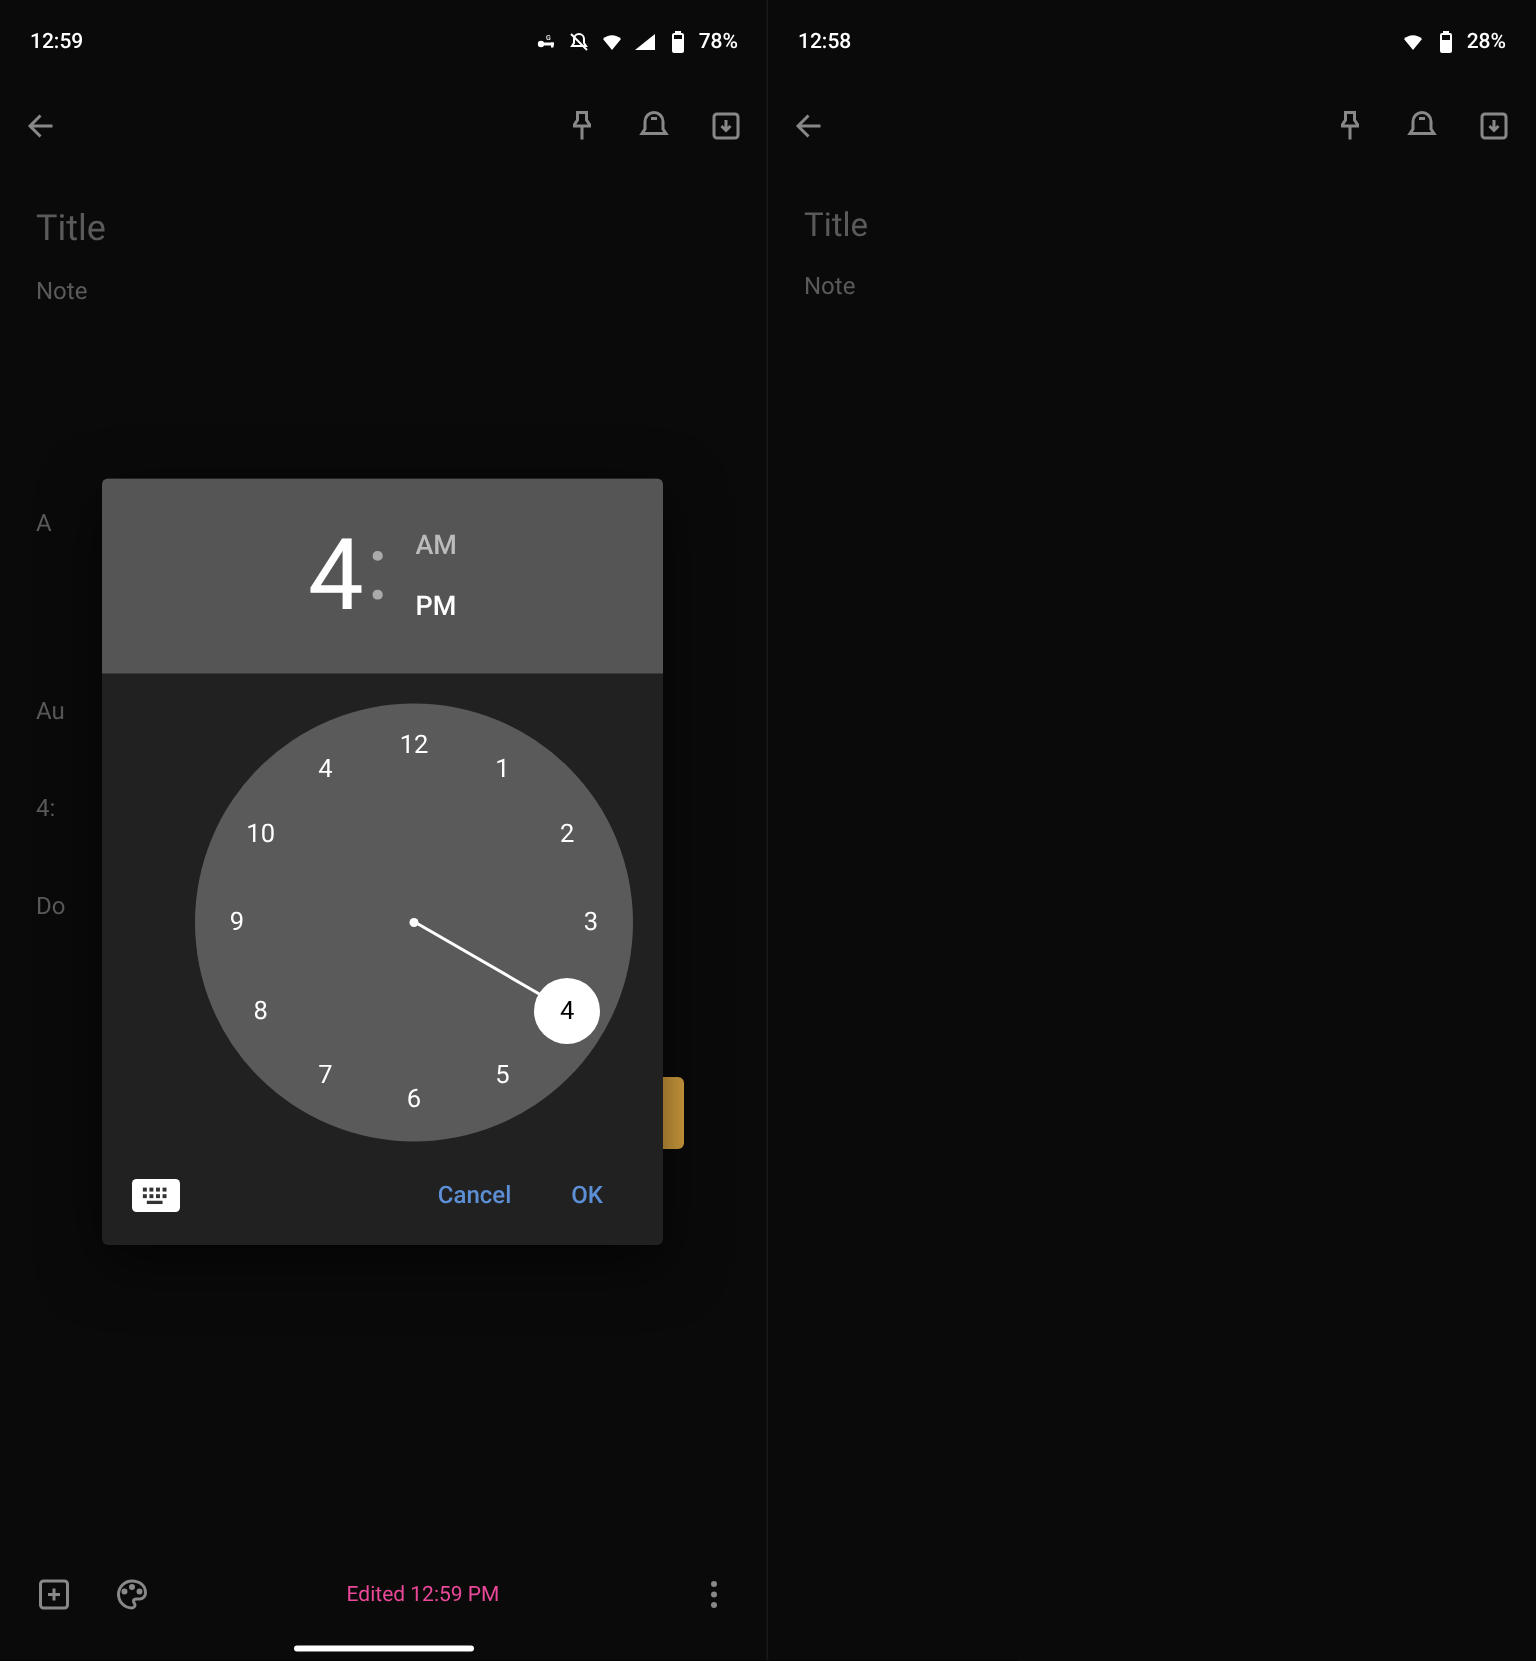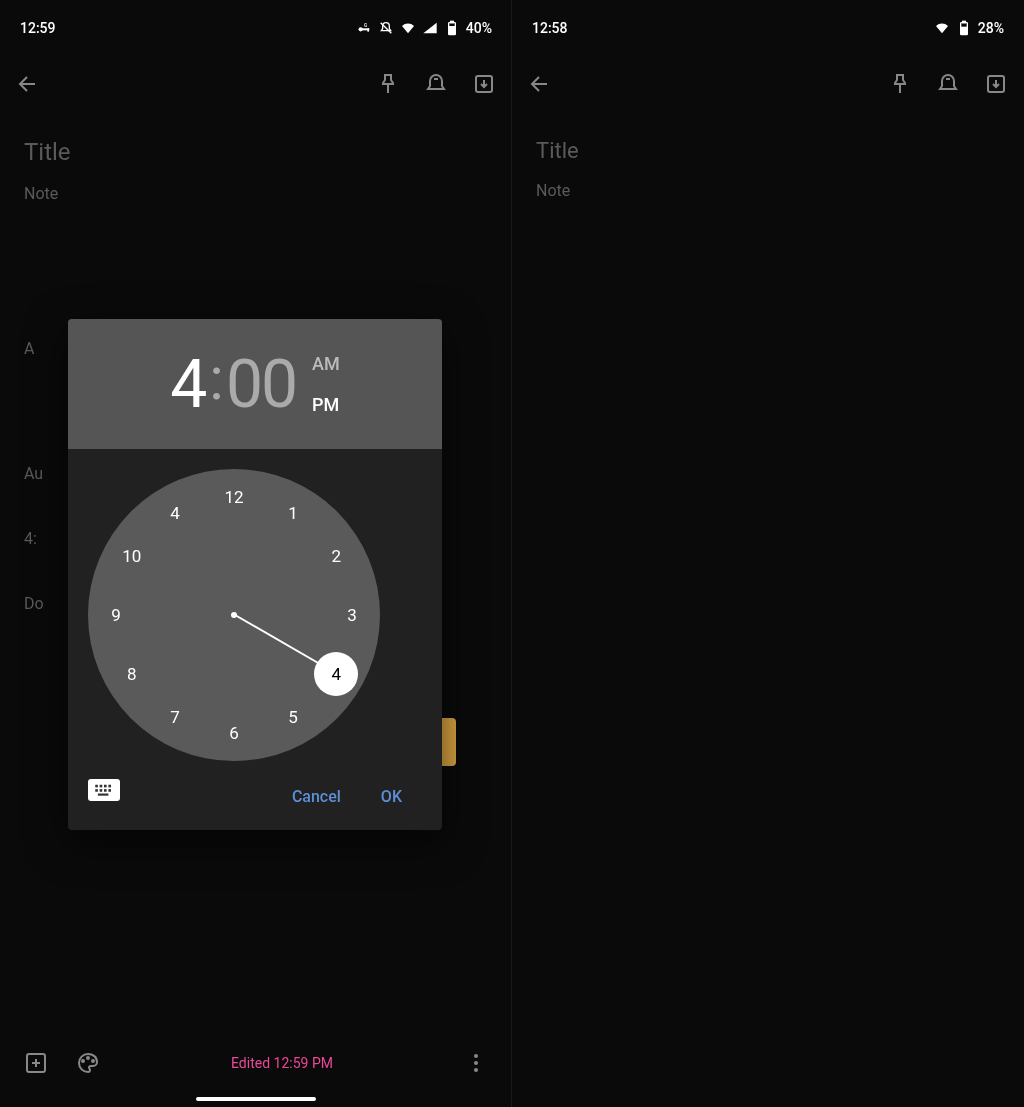--- a/index.html
+++ b/index.html
@@ -107,21 +107,21 @@
     margin-left: 14px;
     font-size: 18px;
     font-weight: 500;
     gap: 20px;
   }
   .p1-am { color: #bbb; }
   .p1-pm { color: #fff; }
   .p1-clock-wrap {
     padding: 20px 20px 8px 20px;
     display: flex;
-    justify-content: flex-start;
+    justify-content: flex-end;
   }
   .clock {
     width: 292px;
     height: 292px;
     border-radius: 50%;
     background: #5a5a5a;
     position: relative;
   }
   .cnum {
     position: absolute;
@@ -131,20 +131,21 @@
   }
   .chand-dot {
     position: absolute;
     width: 6px; height: 6px; border-radius: 50%;
     background: #fff;
     left: 50%; top: 50%;
     transform: translate(-50%,-50%);
   }
   .p1-actions {
     display: flex;
+    align-items: center;
     padding: 10px 20px 16px 20px;
   }
   .kb-icon {
     width: 32px; height: 22px;
     background: #fff;
     border-radius: 3px;
     display: flex; align-items:center; justify-content:center;
     color:#222;
   }
   .p1-actions .sp { flex:1; }
@@ -216,21 +217,21 @@
             <path d="M2 20h20V4L2 20z"></path>
           </svg>
       </span>
       <span class="sb-icon">
         <svg viewBox="0 0 24 24" fill="none" stroke="#fff" stroke-width="2">
             <rect x="7" y="4" width="10" height="18" rx="1"></rect>
             <rect x="10" y="2" width="4" height="2" fill="#fff"></rect>
             <rect x="8" y="10" width="8" height="11" fill="#fff"></rect>
           </svg>
       </span>
-      <span>40%</span>
+      <span>78%</span>
     </div>
   </div>
 
   <div class="toolbar">
     <span class="tb-icon">
       <svg viewBox="0 0 24 24" fill="none" stroke="#888" stroke-width="2">
           <path d="M19 12H5m6-7l-7 7 7 7"></path>
         </svg>
     </span>
     <div class="spacer"></div>
@@ -266,21 +267,20 @@
   <div class="bg-line" style="padding-top:28px">4:</div>
   <div class="bg-line" style="padding-top:28px">Do</div>
 
   <div class="yellow-peek"></div>
 
   <div class="picker1">
     <div class="p1-header">
       <div class="p1-time">
         <span class="p1-hour">4</span>
         <span class="p1-colon">:</span>
-        <span class="p1-min">00</span>
       </div>
       <div class="p1-ampm">
         <span class="p1-am">AM</span>
         <span class="p1-pm">PM</span>
       </div>
     </div>
     <div class="p1-clock-wrap">
       <div class="clock" id="clock1">
         <div class="chand-dot"></div>
       <span class="cnum" style="left: 146px; top: 28px;">12</span>

